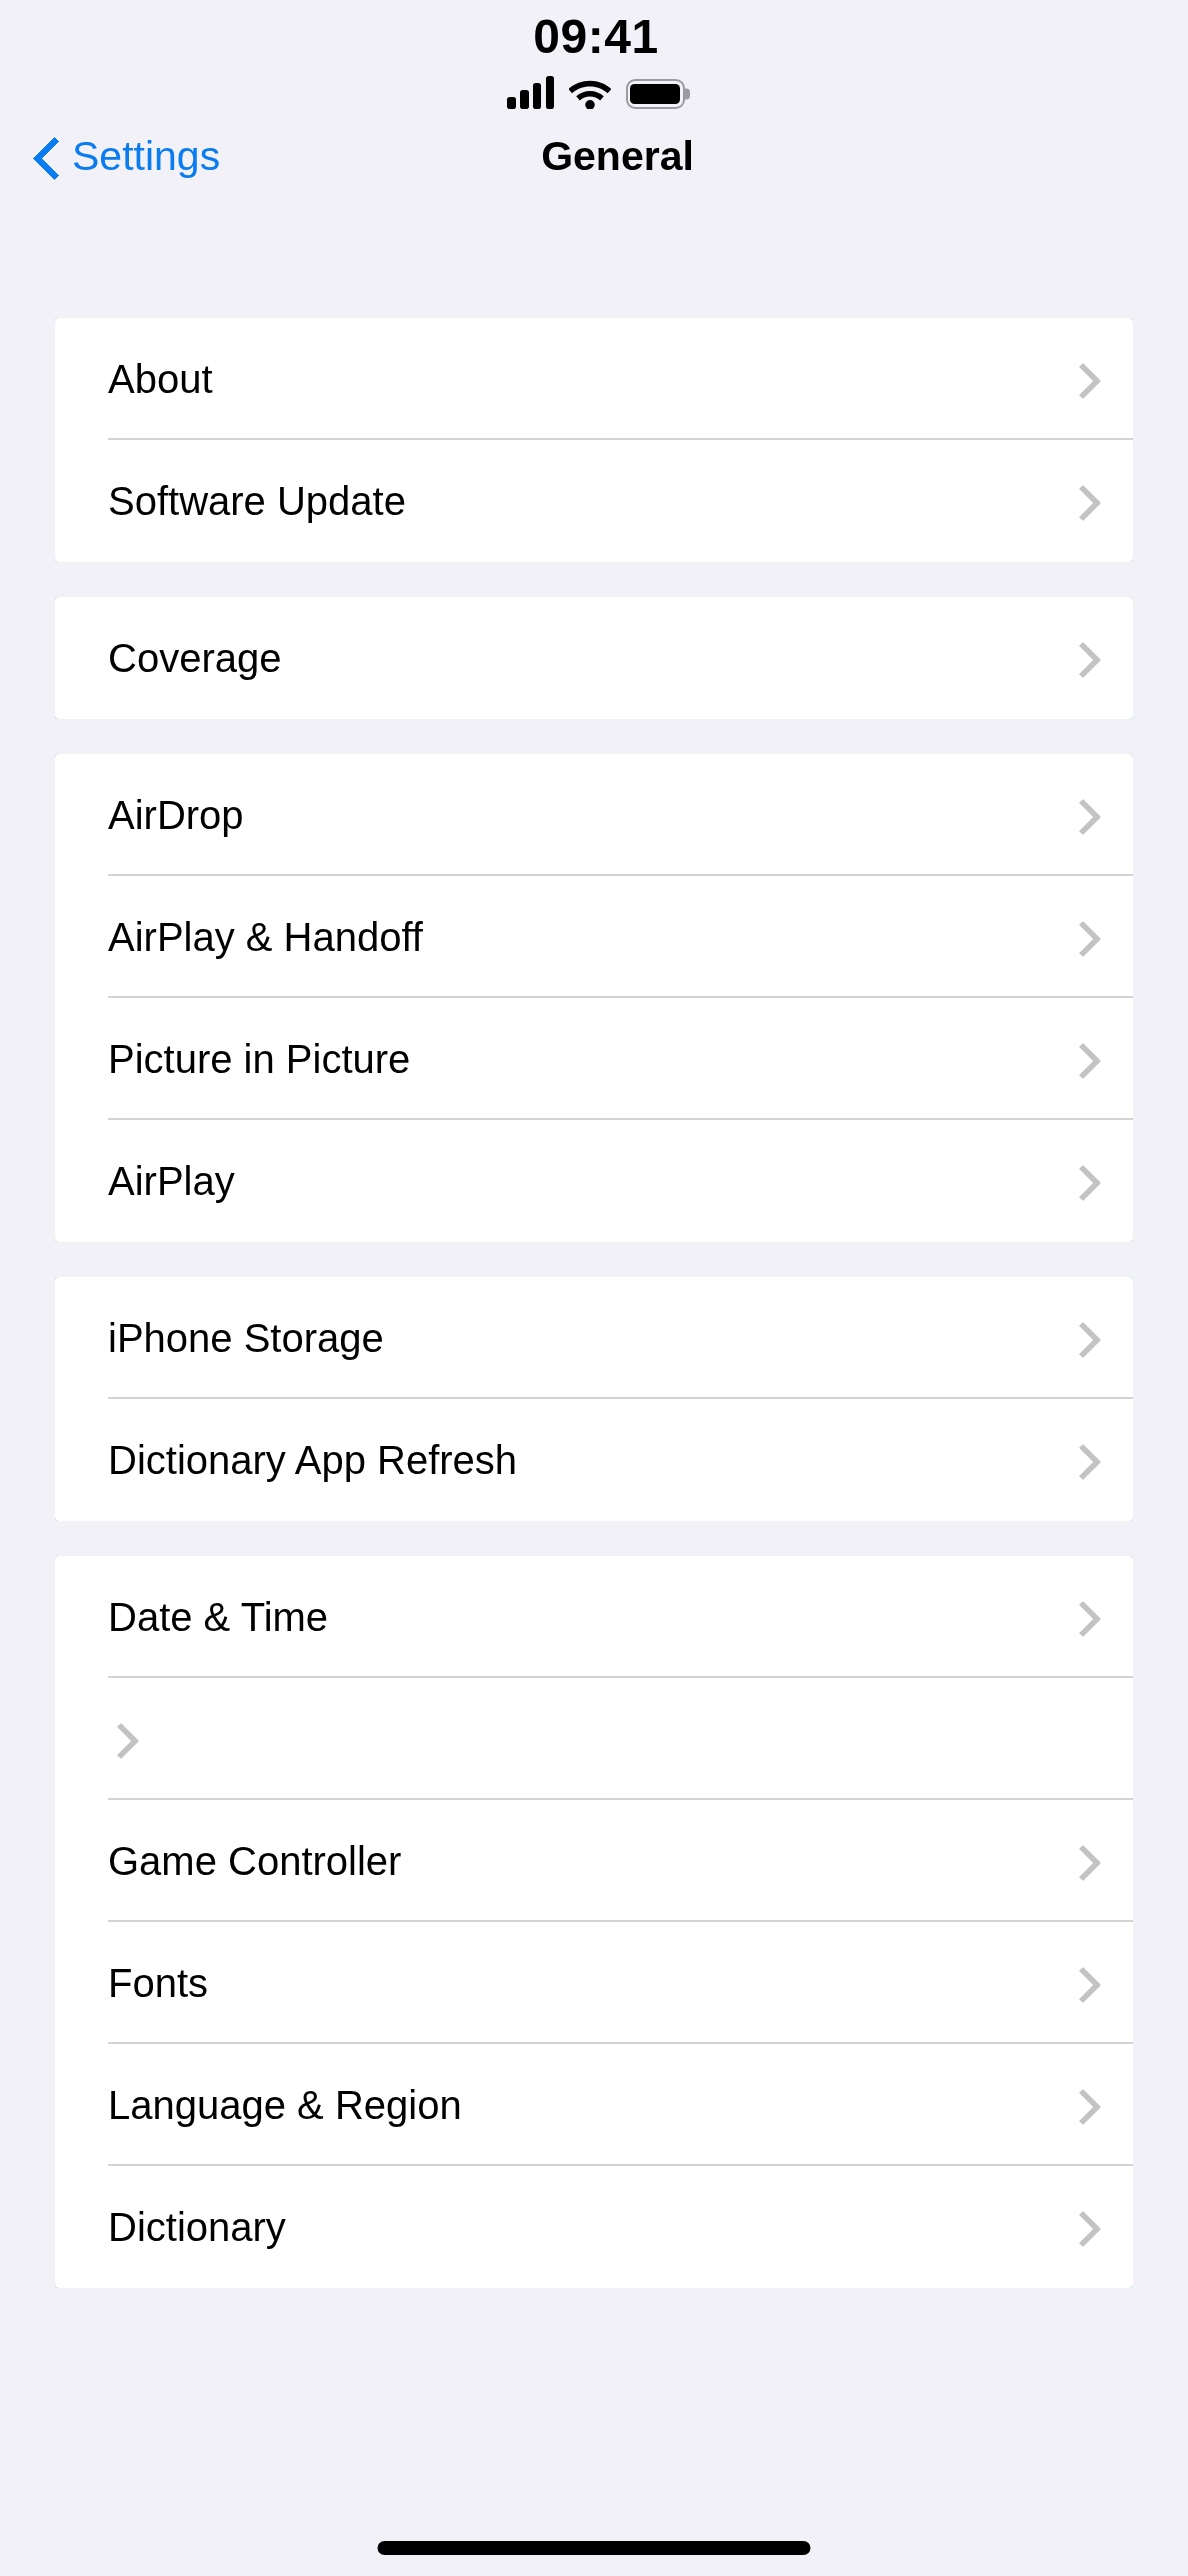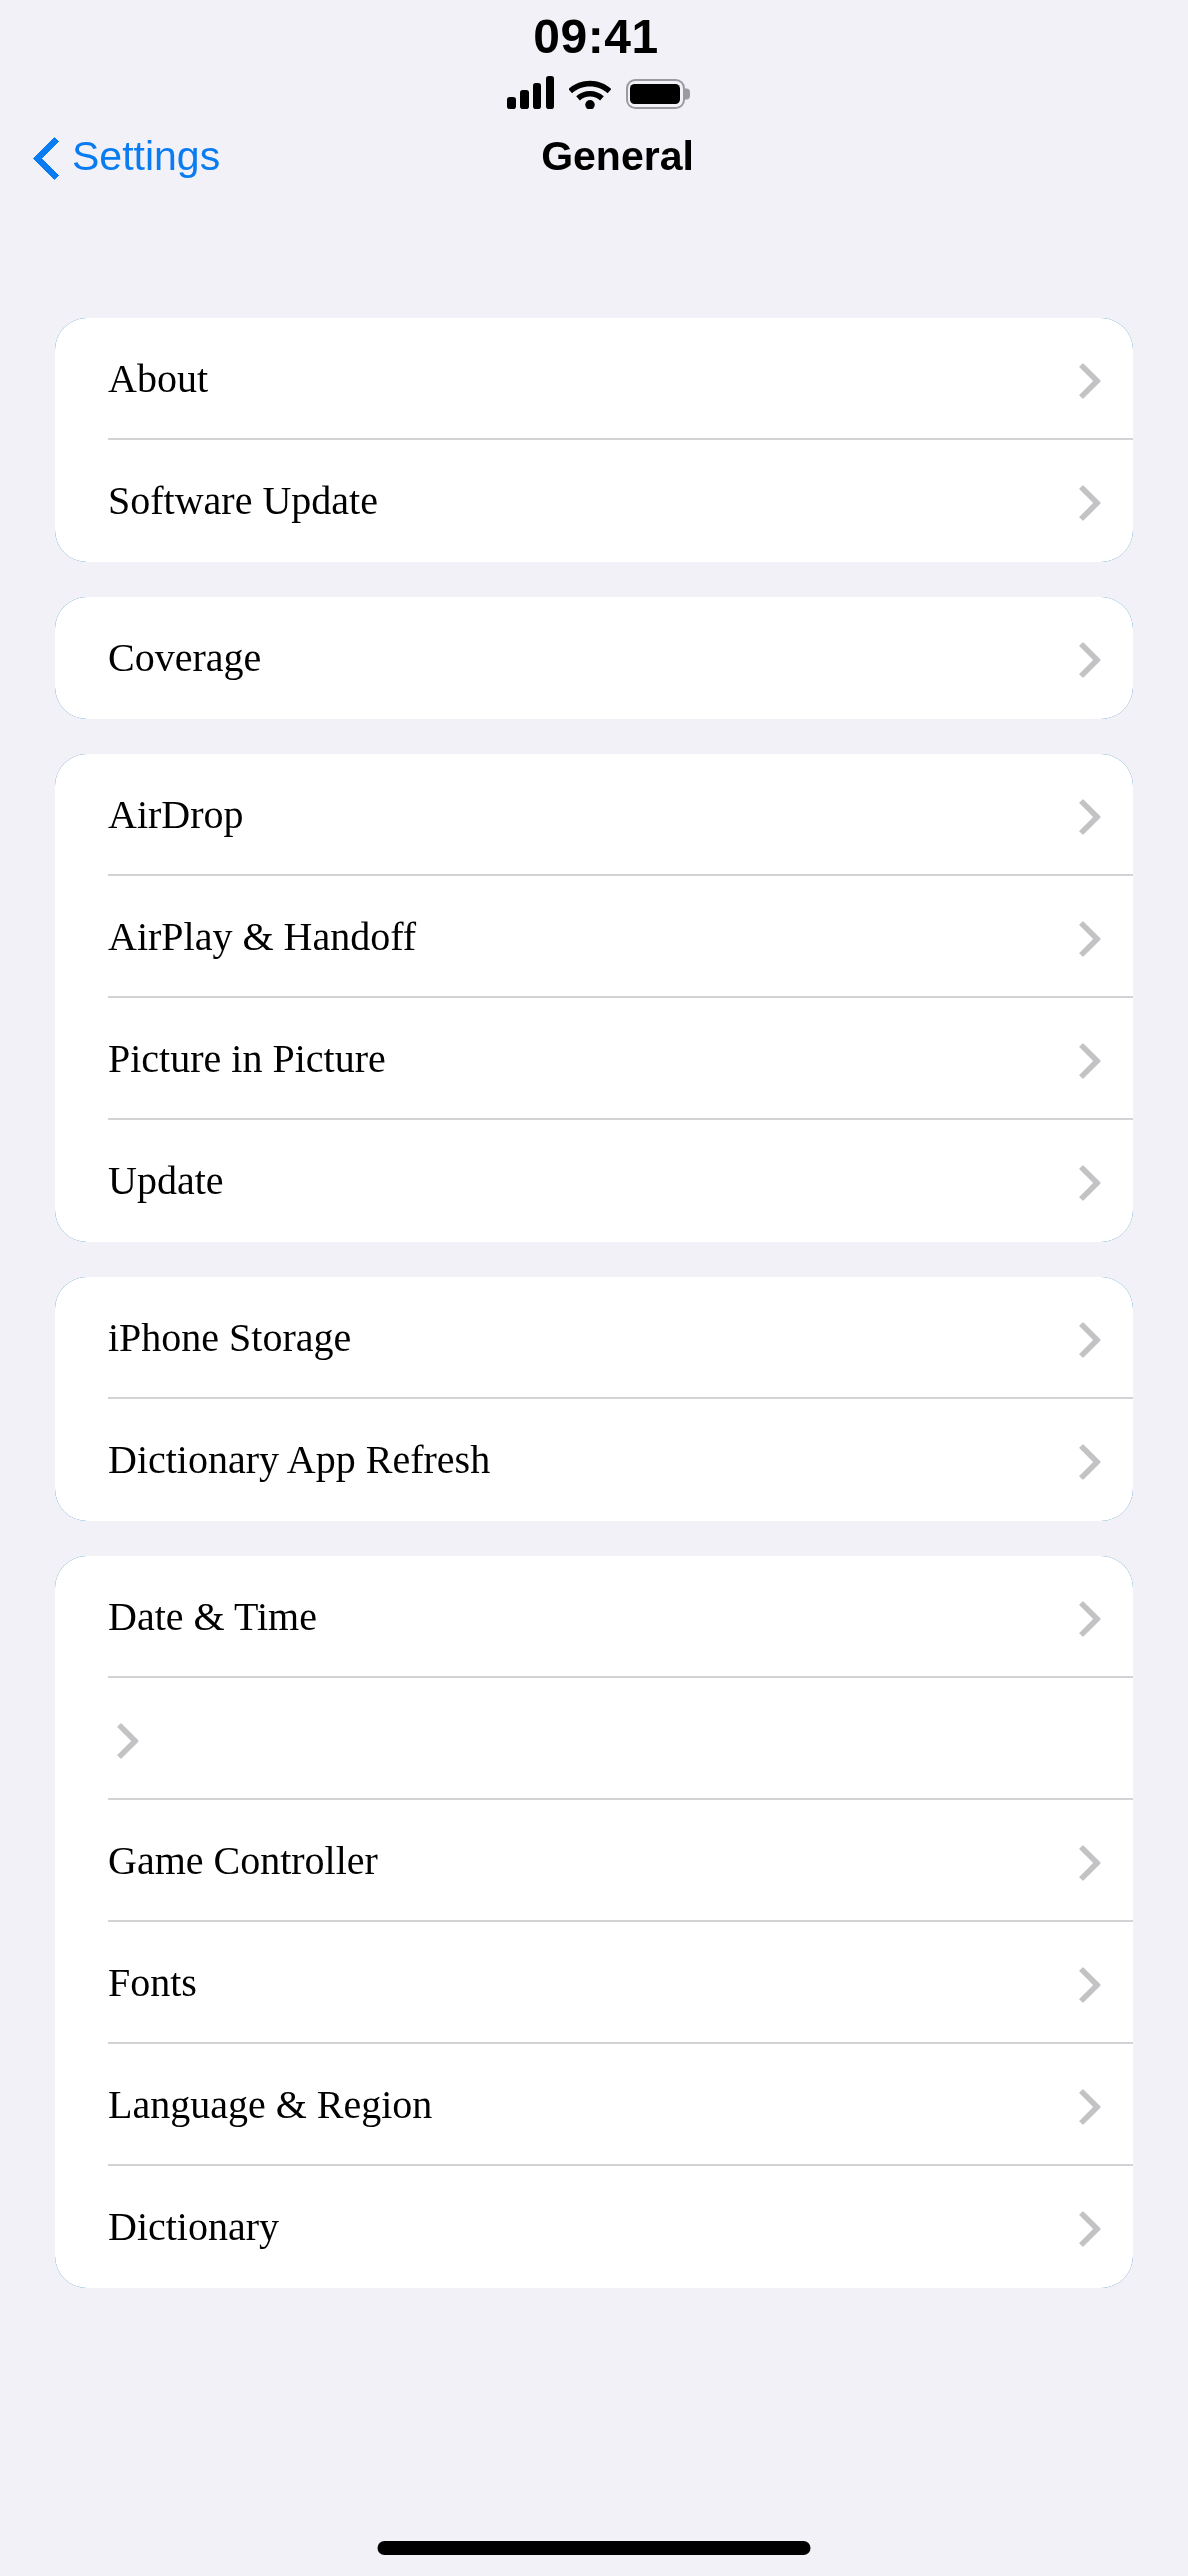--- a/index.html
+++ b/index.html
@@ -64,21 +64,21 @@
   .nav-back-label { font-size:41px; color:#0A7CF1; line-height:1; }
   .nav-title {
     position:absolute; left:0; top:0; width:1188px; height:101px;
     display:flex; align-items:center; justify-content:center;
     font-size:41px; font-weight:bold; color:#000;padding-left:47px;
   }
 
   
   .list { position:absolute; top:203px; left:0; width:1188px; }
   .group {
-    margin:0 55px; background:#0369a1; border-radius:32px; overflow:hidden;font-family:Liberation Serif, serif;
+    margin:0 55px; background:#22c55e; border-radius:4px; overflow:hidden;
   }
   .group + .group { margin-top:35px; }
   .list-inner { padding-top:115px; }
 
   .row {
     position:relative; height:122px;
     display:flex; align-items:center;
     padding:0 39px 0 53px; cursor:pointer; background:#FFFFFF;
   }
   .row-label {
@@ -169,21 +169,21 @@
             <span class="row-label">AirPlay &amp; Handoff</span>
             <span class="chev"></span>
             <span class="row-sep"></span>
           </div>
           <div class="row">
             <span class="row-label">Picture in Picture</span>
             <span class="chev"></span>
             <span class="row-sep"></span>
           </div>
           <div class="row">
-            <span class="row-label">Update</span>
+            <span class="row-label">AirPlay</span>
             <span class="chev"></span>
           </div>
         </div>
         <div class="group">
           <div class="row">
             <span class="row-label">iPhone Storage</span>
             <span class="chev"></span>
             <span class="row-sep"></span>
           </div>
           <div class="row">

